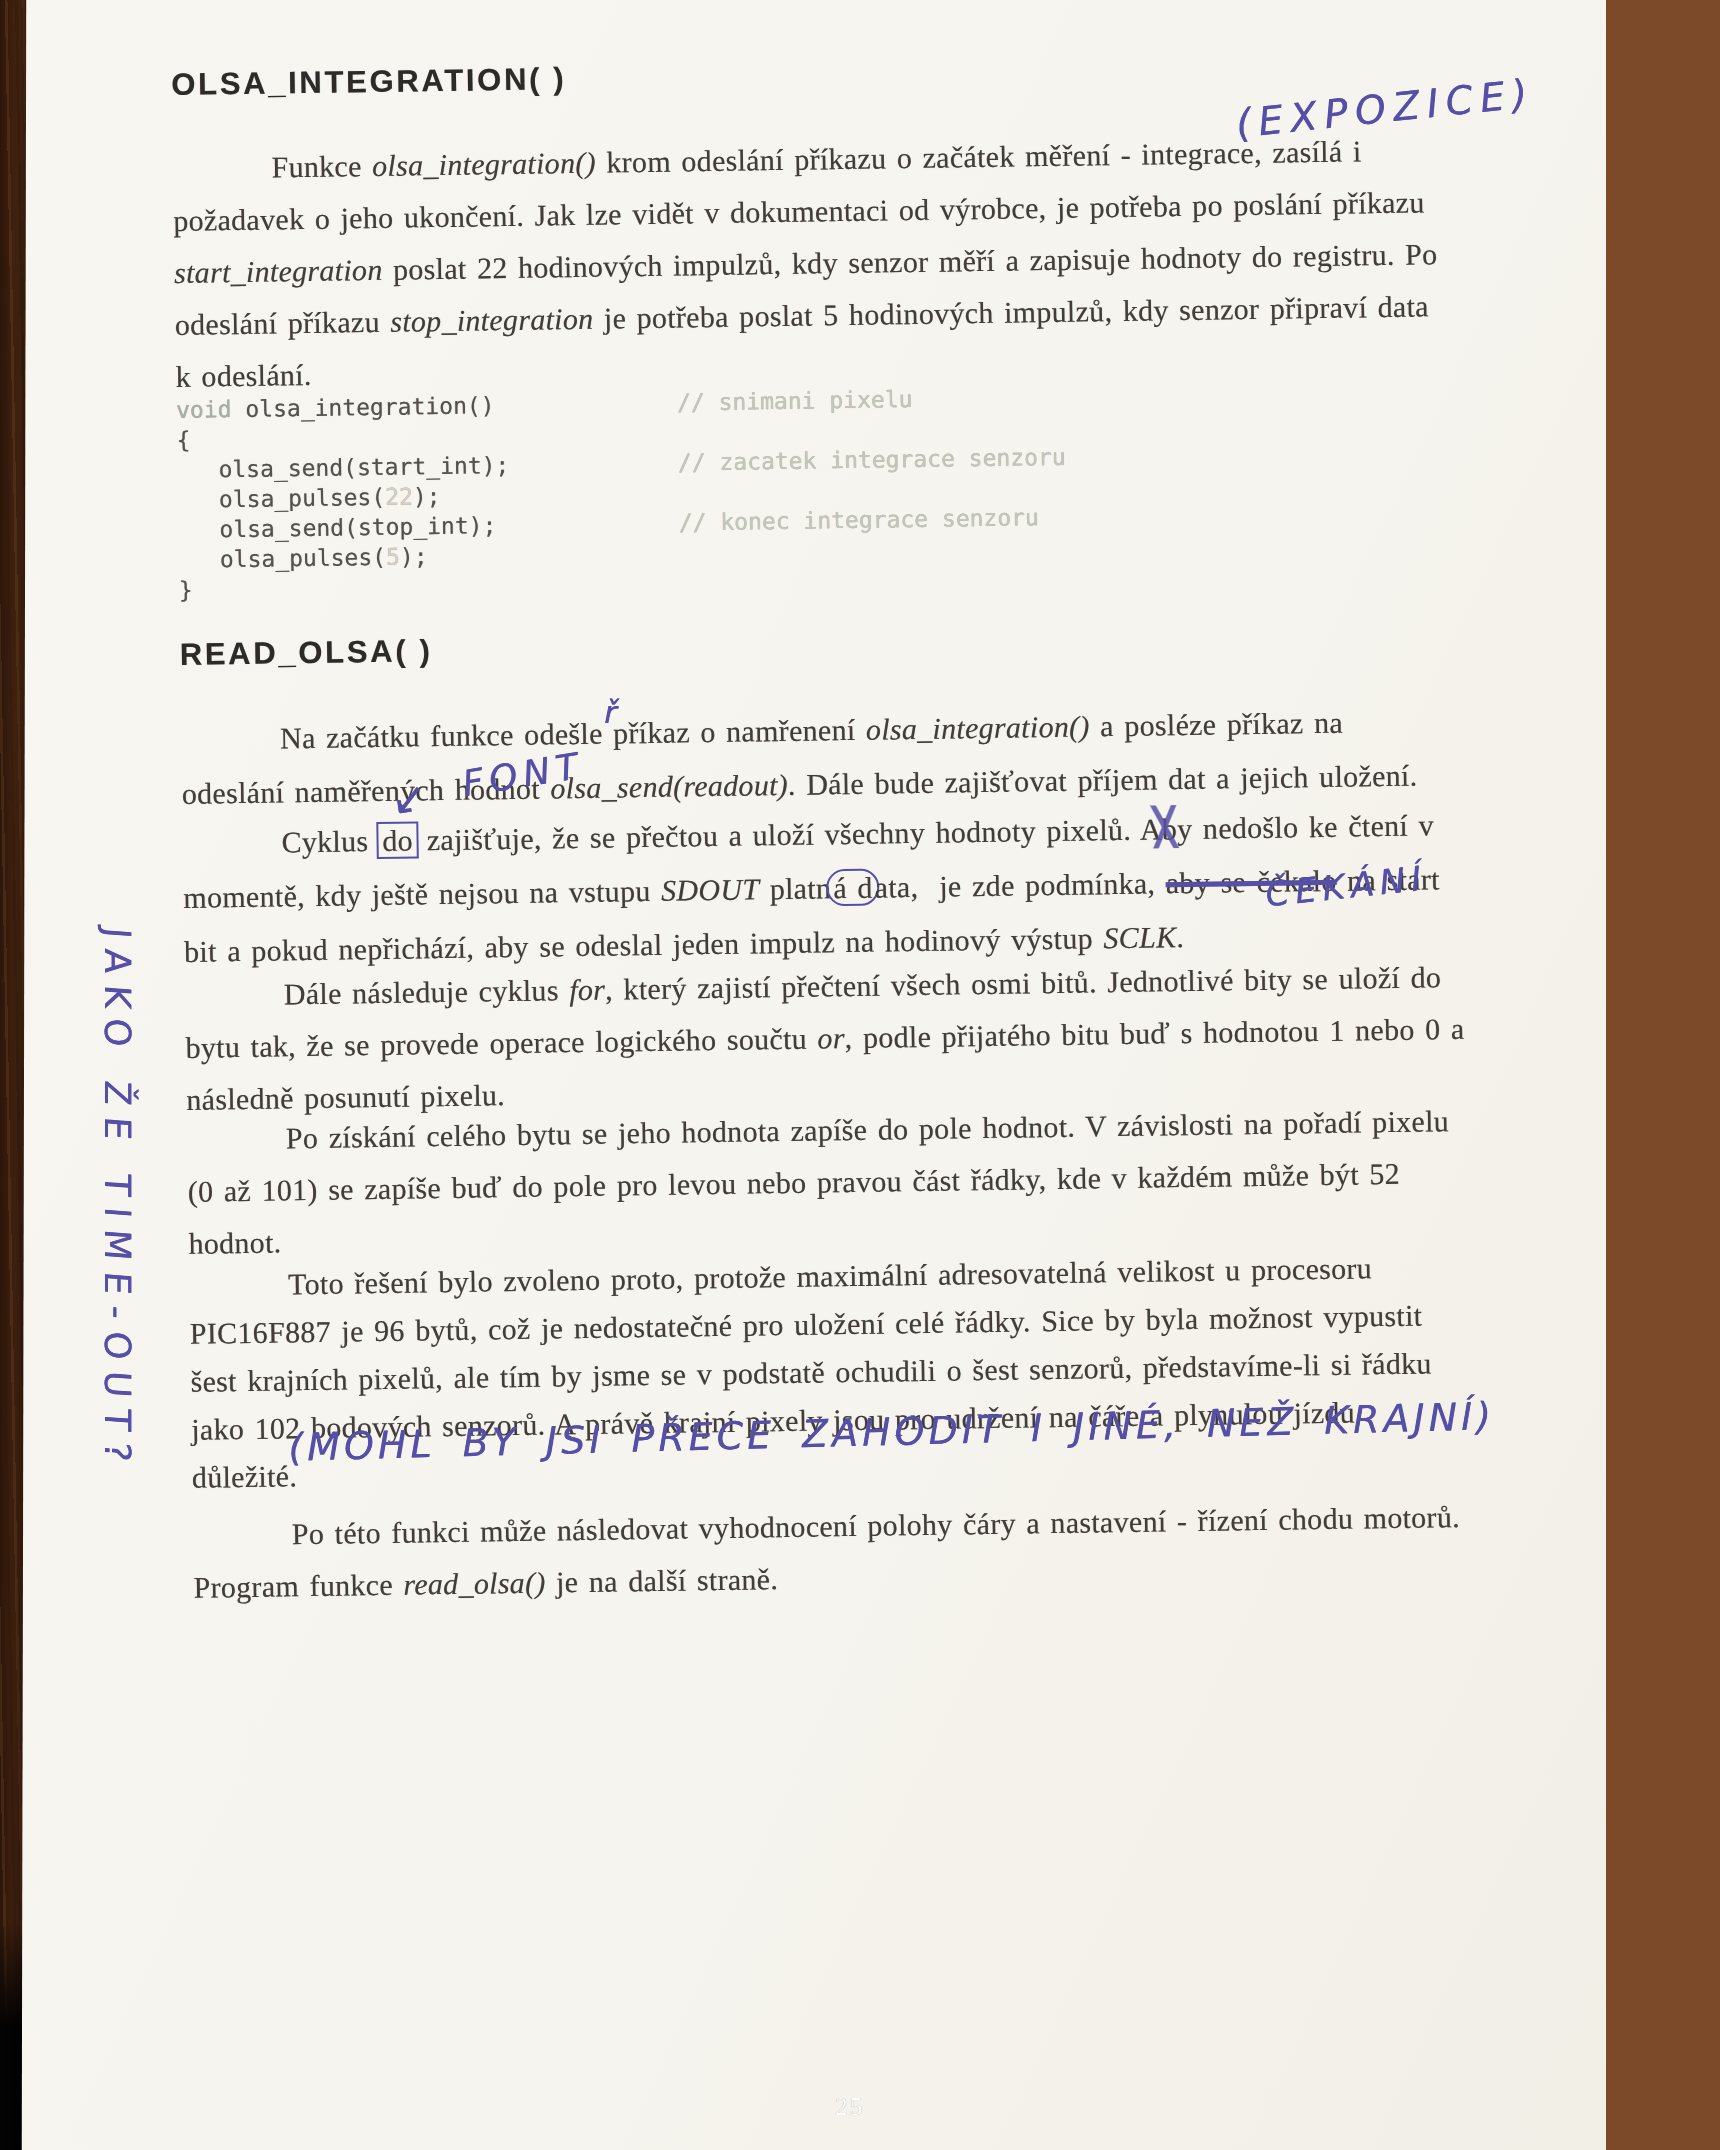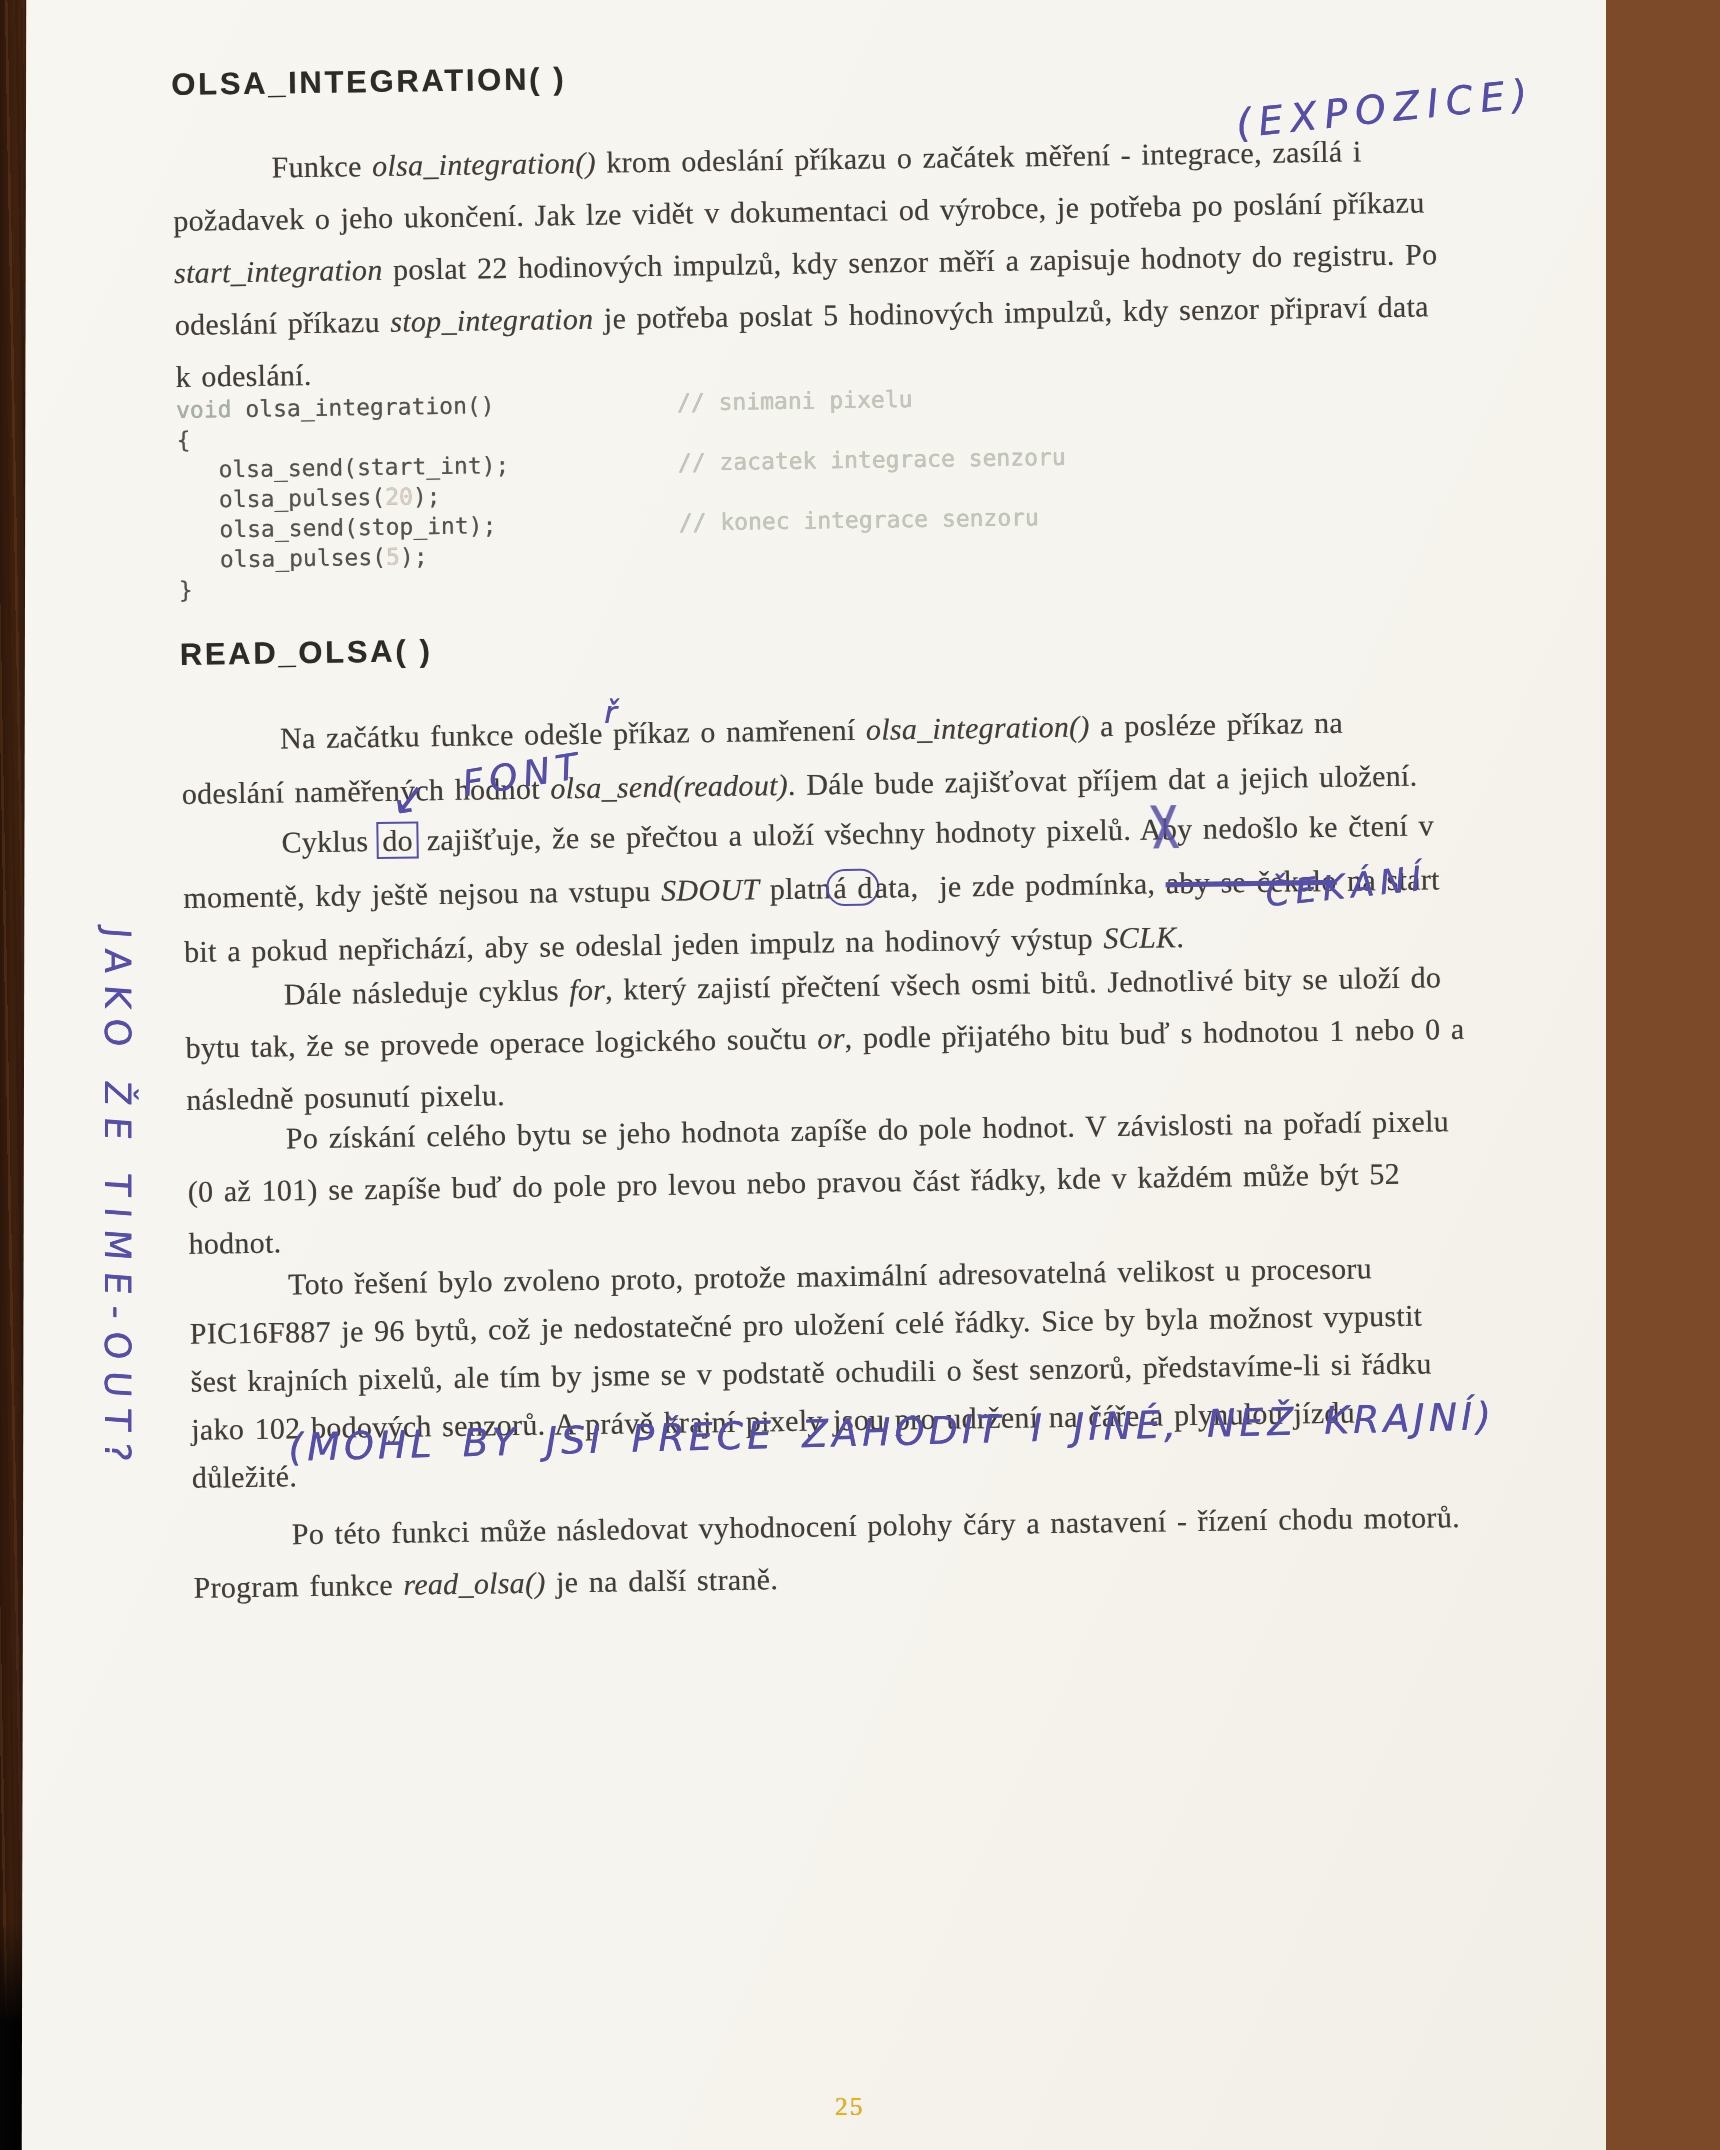--- a/index.html
+++ b/index.html
@@ -42,21 +42,21 @@
   .hand{position:absolute;color:var(--ink);font-family:"DejaVu Sans",sans-serif;
     font-style:italic;z-index:4;text-shadow:0.4px 0 0 currentColor;white-space:pre;}
   .pen-box{border:2.7px solid var(--ink);padding:0 3.4px;margin:6px -2px;}
   .pen-strike{text-decoration:line-through;text-decoration-thickness:4.7px;text-decoration-color:var(--ink);}
   .pen-circle{border:2.7px solid var(--ink);border-radius:671px;padding:0 4.7px;margin:0 -4.7px;font-family:Liberation Serif, serif;}
   .pen-scrib{position:relative;}
   .pen-scrib::after{content:"";position:absolute;inset:-6.7px -4px -2.7px -4px;opacity:.85;
     background:
       linear-gradient(113deg, rgba(0,0,0,0) 44%, var(--ink) 46%, var(--ink) 51%, rgba(0,0,0,0) 53%),
       linear-gradient(62deg,  rgba(0,0,0,0) 44%, var(--ink) 46%, var(--ink) 51%, rgba(0,0,0,0) 53%);}
-  .page-num{position:absolute;left:835px;top:2092px;font-size:25.5px;letter-spacing:2px;color:#eab308;z-index:3;}
+  .page-num{position:absolute;left:835px;top:2092px;font-size:25.5px;letter-spacing:2px;color:#ffffff;z-index:3;}
 </style>
 </head>
 <body>
 
 <div class="scene">
   <div class="wood"></div>
   <div class="corner-shadow"></div>
   <div class="scan-artifact"></div>
   <div class="paper"></div>
 
@@ -68,21 +68,21 @@
         <div class="tline"><span>požadavek o jeho ukončení. Jak lze vidět v dokumentaci od výrobce, je potřeba po poslání příkazu</span></div>
         <div class="tline"><span class="em">start_integration</span><span> poslat 22 hodinových impulzů, kdy senzor měří a zapisuje hodnoty do registru. Po</span></div>
         <div class="tline"><span>odeslání příkazu </span><span class="em">stop_integration</span><span> je potřeba poslat 5 hodinových impulzů, kdy senzor připraví data</span></div>
         <div class="tline"><span>k odeslání.</span></div>
       </div>
 
     <div class="block code print" style="top:331px;">
         <div class="code-line"><span class="kw">void </span><span>olsa_integration()</span><span class="code-comment">// snimani pixelu</span></div>
         <div class="code-line"><span>{</span></div>
         <div class="code-line"><span>   olsa_send(start_int);</span><span class="code-comment">// zacatek integrace senzoru</span></div>
-        <div class="code-line"><span>   olsa_pulses(</span><span class="num">20</span><span>);</span></div>
+        <div class="code-line"><span>   olsa_pulses(</span><span class="num">22</span><span>);</span></div>
         <div class="code-line"><span>   olsa_send(stop_int);</span><span class="code-comment">// konec integrace senzoru</span></div>
         <div class="code-line"><span>   olsa_pulses(</span><span class="num">5</span><span>);</span></div>
         <div class="code-line"><span>}</span></div>
       </div>
 
     <div class="block h-sans print" style="top:573px;">READ_OLSA( )</div>
 
     <div class="block para print" style="top:649px;width:1482px;line-height:54px;">
         <div class="tline indent"><span>Na začátku funkce odešle příkaz o namřenení </span><span class="em">olsa_integration()</span><span> a posléze příkaz na</span></div>
         <div class="tline"><span>odeslání naměřených hodnot </span><span class="em">olsa_send(readout)</span><span>. Dále bude zajišťovat příjem dat a jejich uložení.</span></div>

